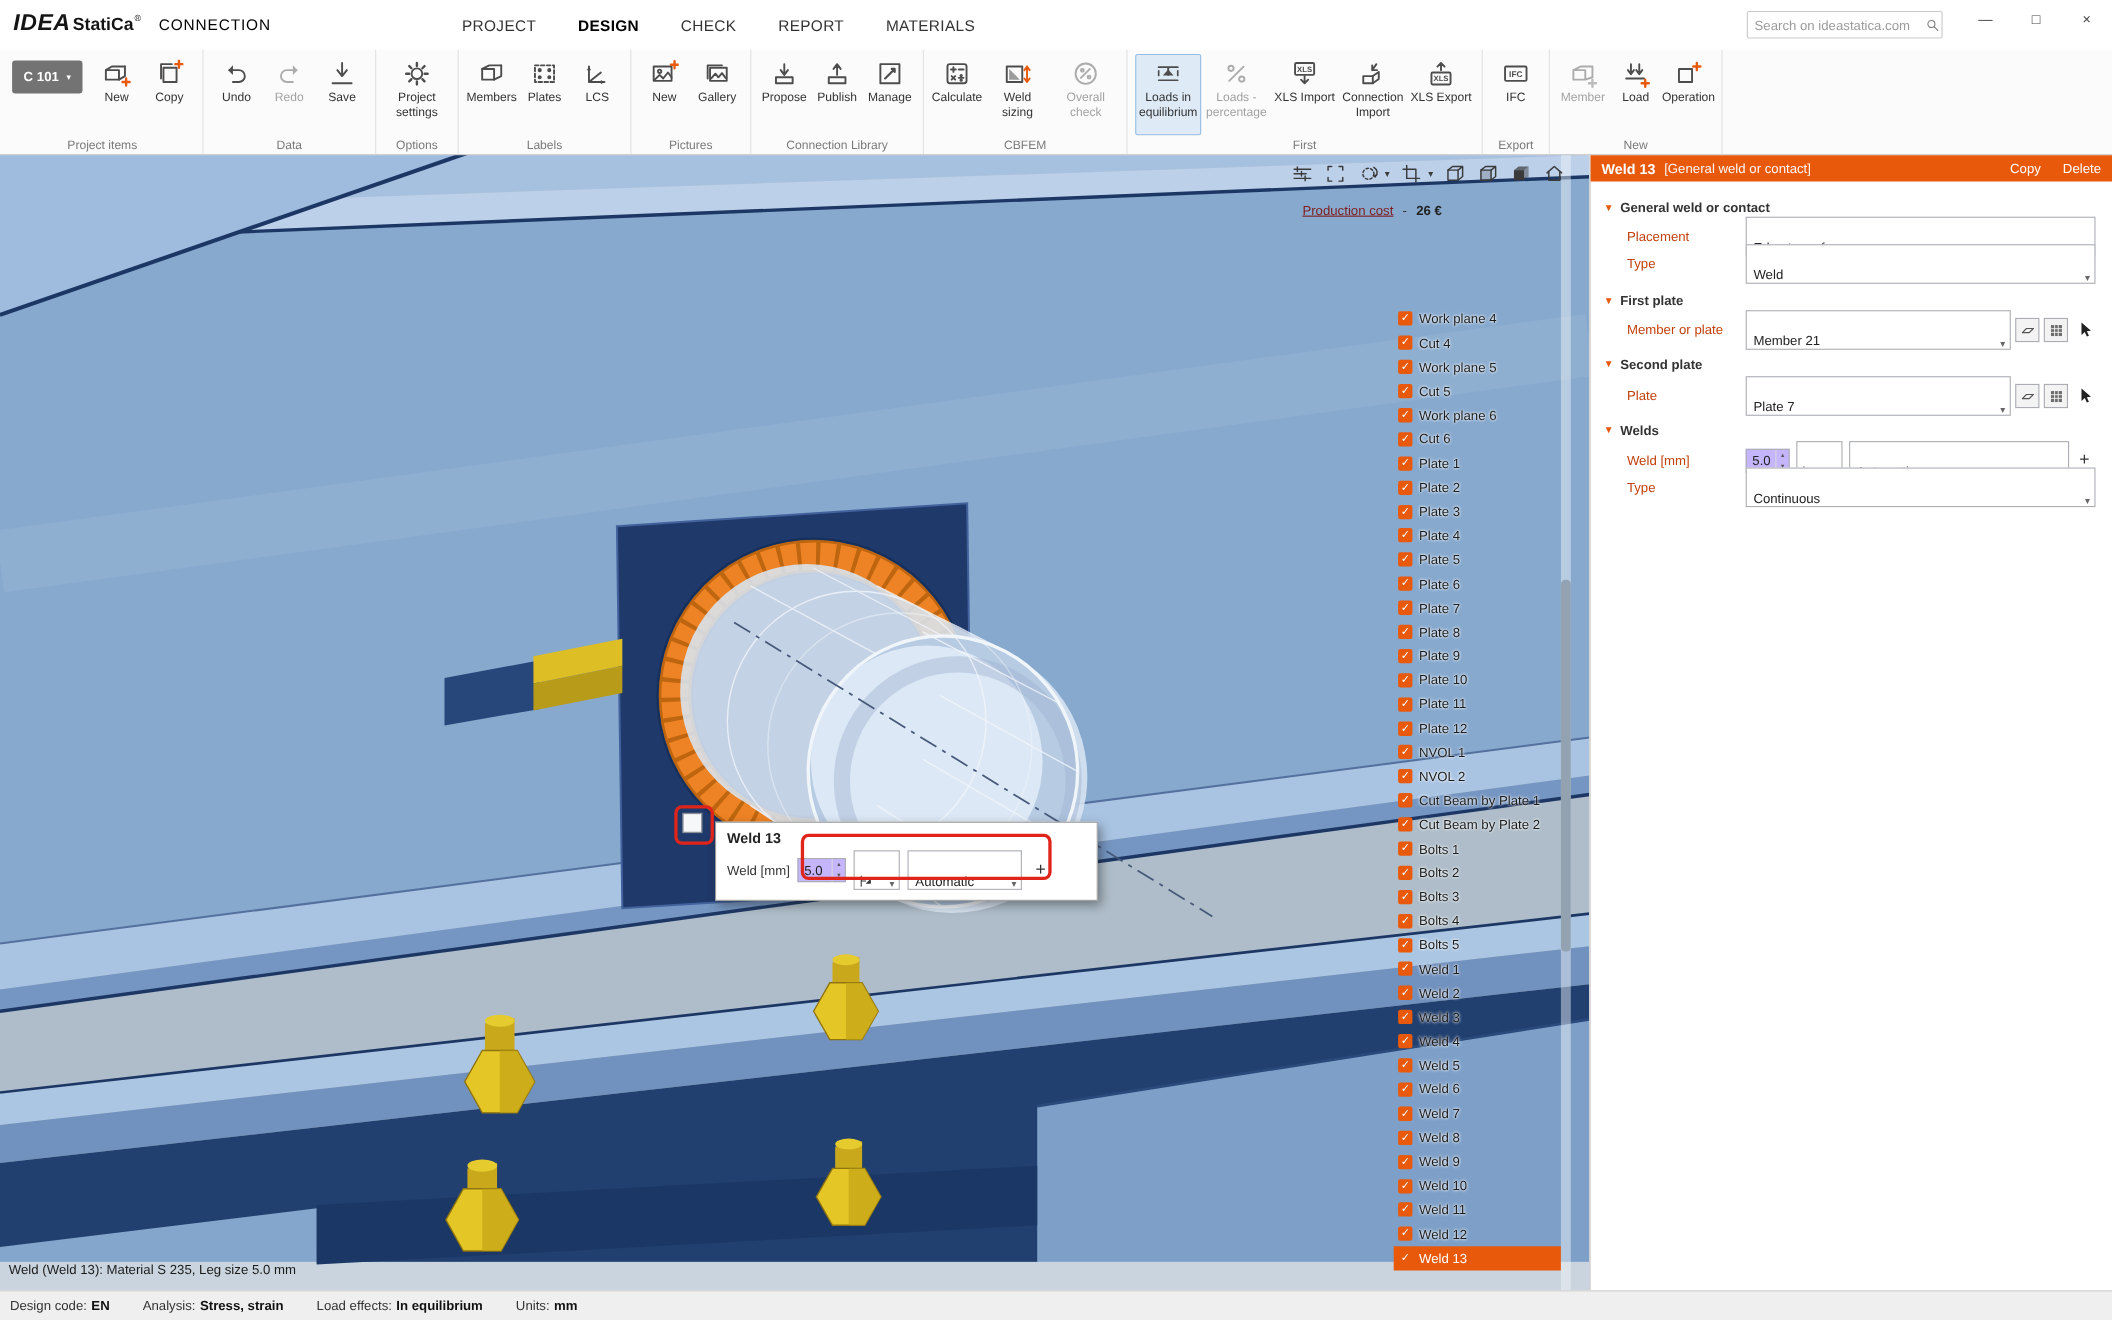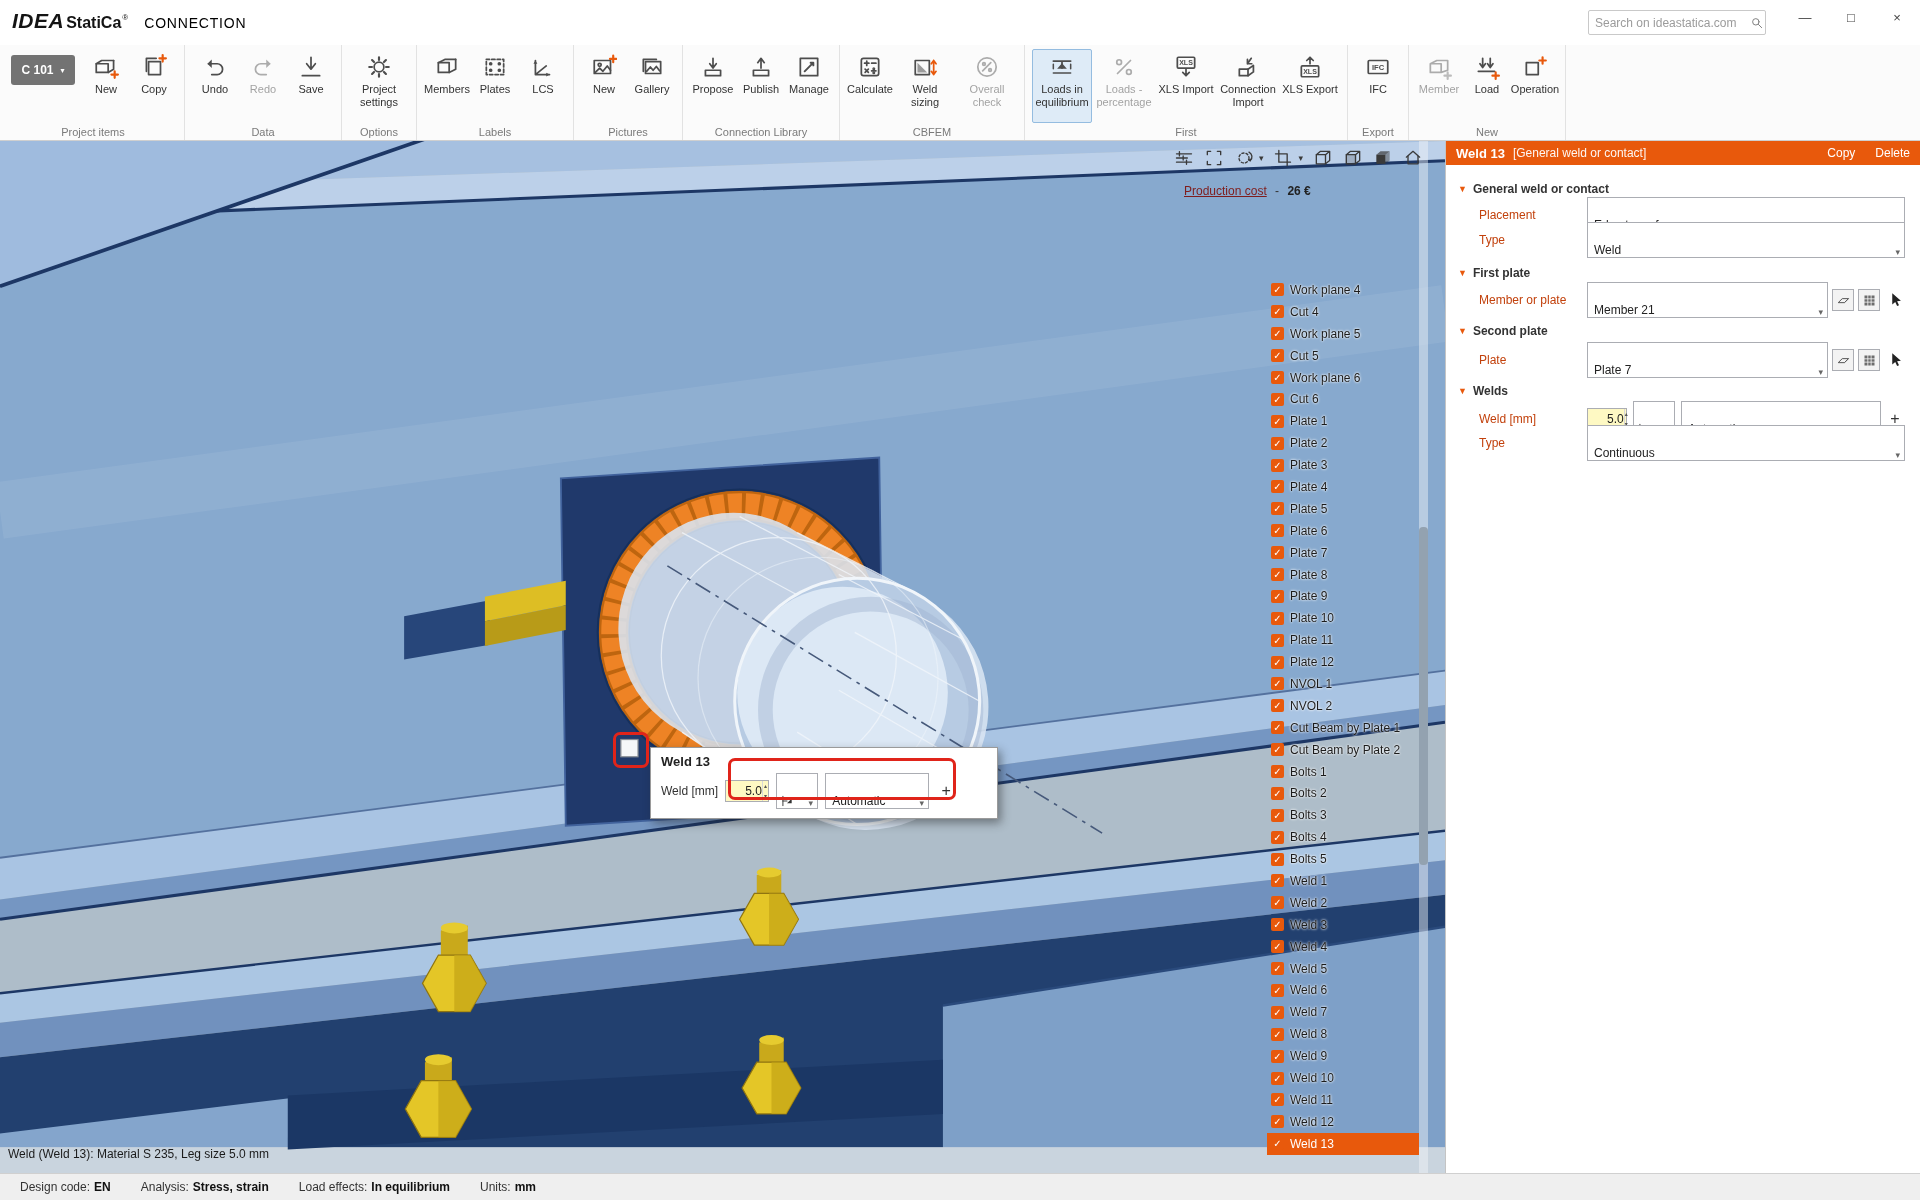--- a/index.html
+++ b/index.html
@@ -49,21 +49,21 @@
 .prod-sep{color:#333;margin:0 5px}
 .prod-value{font-weight:bold;color:#222}
 .tree{position:absolute;left:1267px;top:138px;width:152px;z-index:3}
 .titem{height:21.9px;display:flex;align-items:center;gap:6px;font-size:12px;color:#1c1c1c;padding:0 4px;text-shadow:0 0 3px rgba(255,255,255,.95),0 0 2px rgba(255,255,255,.9)}
 .cb{width:13px;height:13px;background:#E8590C;border-radius:2px;color:#fff;font-size:10px;line-height:13px;text-align:center;flex:none;text-shadow:none}
 .titem.sel{background:#E8590C;color:#fff;text-shadow:none}
 .popup{position:absolute;left:650px;top:606px;width:348px;background:#fff;border:1px solid #9a9a9a;box-shadow:3px 4px 9px rgba(30,30,30,.45);z-index:5}
 .popup-title{font-size:13px;font-weight:bold;color:#222;padding:6px 10px 1px}
 .popup-row{display:flex;align-items:center;padding:3px 10px 9px;gap:7px}
 .popup-label{font-size:12px;color:#333;white-space:nowrap}
-.stepper{width:44px;height:22px;border:1px solid #ABADB3;background:#fef9c3;display:flex;align-items:center;font-size:12px;color:#222;padding-left:19px}
+.stepper{width:44px;height:22px;border:1px solid #ABADB3;background:#c4b5fd;display:flex;align-items:center;font-size:12px;color:#222;padding-left:5px}
 .spin{margin-left:auto;display:flex;flex-direction:column;width:12px;height:100%;border-left:1px solid #D8D8D8}
 .spin span{flex:1;font-size:6px;line-height:1;display:flex;align-items:center;justify-content:center;color:#555}
 .dd{height:36px;border:1px solid #ABADB3;background:#fff;display:flex;align-items:flex-end;padding:0 4px 0 6px;font-size:12px;color:#222}
 .dd .car{margin-left:auto;color:#666;font-size:9px;padding-left:4px}
 .dd.weld{width:42px;padding-left:3px}
 .dd.weld .js-icon{width:14px;height:14px;color:#333}
 .dd.weld .js-icon svg{width:14px;height:14px}
 .dd.auto{width:104px}
 .plusbtn{width:20px;height:22px;display:flex;align-items:center;justify-content:center;font-size:16px;color:#333}
 .red-annotation{position:absolute;border:3px solid #E0241A;border-radius:7px;z-index:6;pointer-events:none}
@@ -85,36 +85,43 @@
 .mini-btn{width:22px;height:22px;border:1px solid #ABADB3;background:#F3F3F3;margin-left:4px;display:flex;align-items:center;justify-content:center;color:#555}
 .mini-btn svg{width:15px;height:15px}
 .pointer-ic{width:18px;height:18px;margin-left:7px;color:#222}
 .pointer-ic svg{width:18px;height:18px}
 .prow .stepper{width:40px}
 .prow .plusbtn{margin-left:4px}
 .prow .dd.weld,.prow .dd.auto{margin-left:6px}
 .prow .dd.auto{flex:1;width:auto}
 
 
-.statusbar{position:absolute;left:0;top:1173px;width:1920px;height:27px;background:#EFEFEF;border-top:1px solid #D0D0D0;display:flex;align-items:center;gap:30px;padding-left:20px;font-size:12px;color:#222;z-index:20}
+.statusbar{position:absolute;left:0;top:1173px;width:1920px;height:27px;background:#EFEFEF;border-top:1px solid #D0D0D0;display:flex;align-items:center;gap:30px;padding-left:9px;font-size:12px;color:#222;z-index:20}
 .sbitem .sbl{color:#333}
 .sbitem .sbv{font-weight:bold;margin-left:4px;color:#111}
 </style>
 </head>
 <body>
 
 <div class="app">
 
   <header class="titlebar">
     <div class="logo">
       <span class="logo-idea">IDEA</span>
       <span class="logo-statica">StatiCa</span>
       <span class="logo-reg">®</span>
       <span class="app-name">CONNECTION</span>
     </div>
+    <nav class="tabs" id="tabs">
+        <div class="tab">PROJECT</div>
+        <div class="tab active">DESIGN</div>
+        <div class="tab">CHECK</div>
+        <div class="tab">REPORT</div>
+        <div class="tab">MATERIALS</div>
+      </nav>
     <div class="searchbox">
       <input placeholder="Search on ideastatica.com" style="">
       <span class="js-icon"><svg viewBox="0 0 24 24" fill="none" stroke="currentColor" stroke-width="1.6" stroke-linecap="round" stroke-linejoin="round">
             <circle cx="10" cy="10" r="5.5"></circle>
             <path d="M14.5 14.5 L20 20"></path>
           </svg></span>
     </div>
     <div class="win-controls" id="win-controls">
         <span class="wbtn">—</span>
         <span class="wbtn">□</span>

